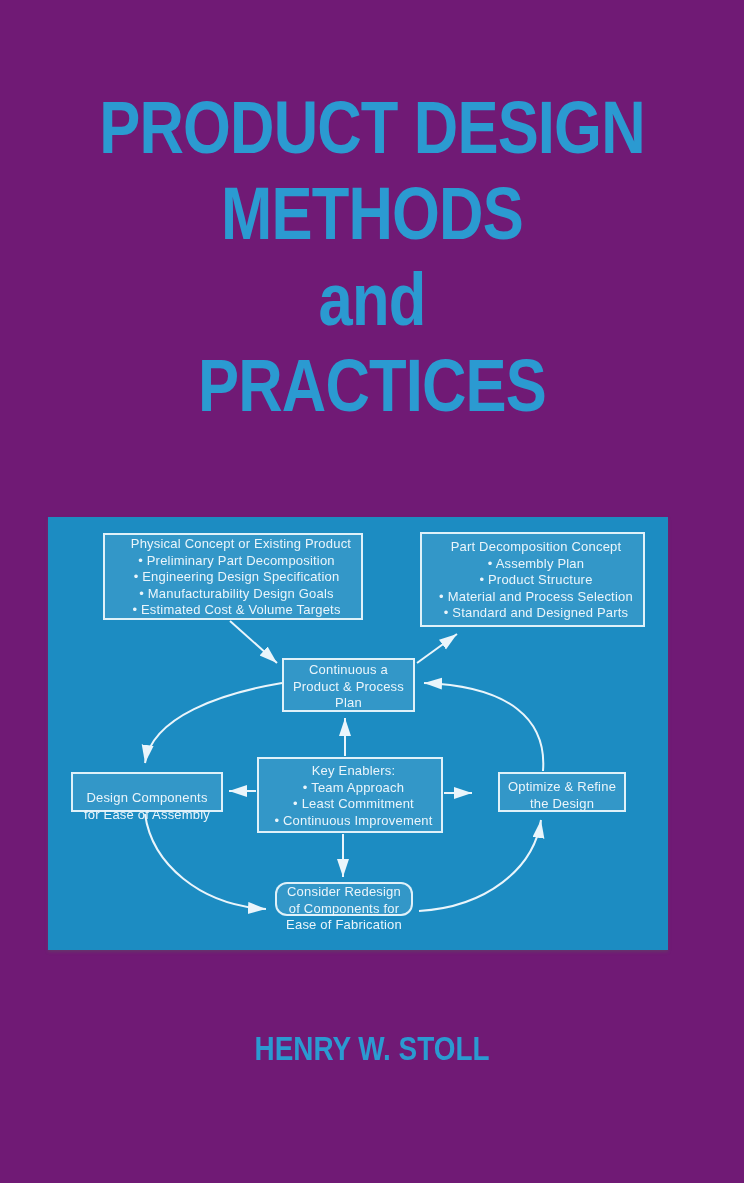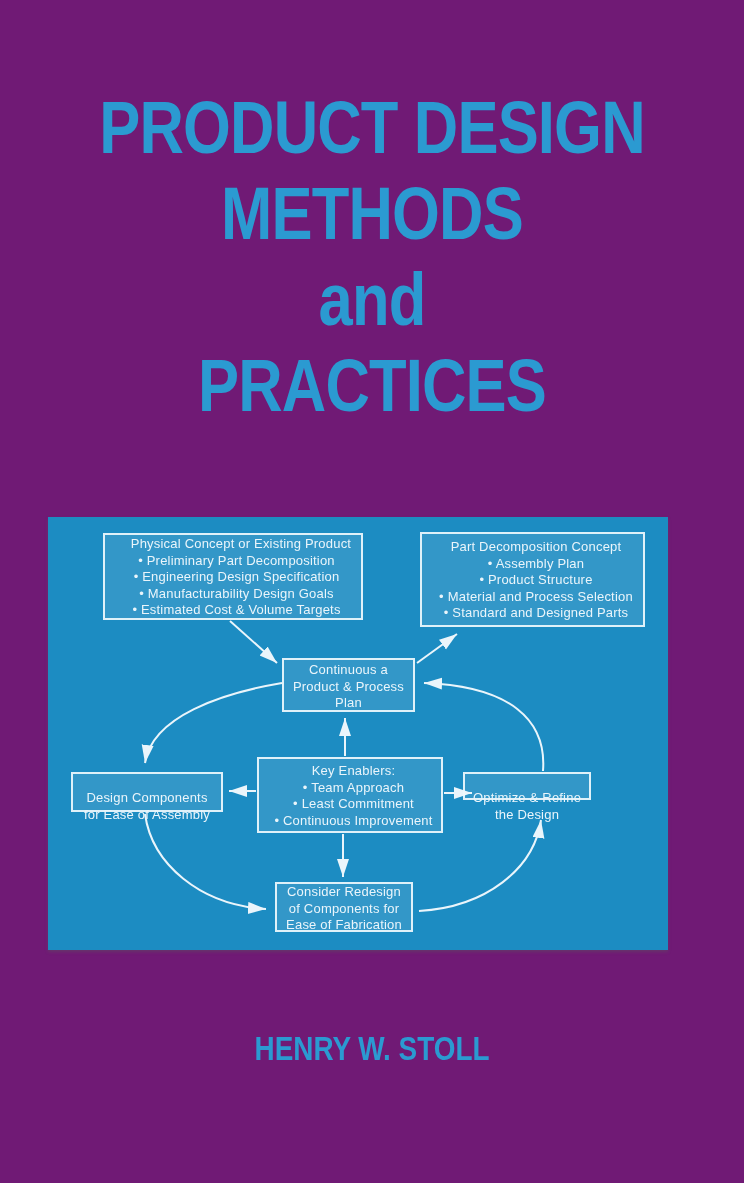--- a/index.html
+++ b/index.html
@@ -52,22 +52,22 @@
   .dbox .hdr-center{text-align:center;margin-left:16px;}
   .dbox .hdr-left{text-align:center;padding-left:7px;}
   .dbox .bullet{text-align:center;padding-left:7px;white-space:nowrap;}
   .dbox .cline{text-align:center;white-space:nowrap;}
 
   .box-physical{left:55px;top:16px;width:260px;height:87px;padding-top:1px;}
   .box-part{left:372px;top:15px;width:225px;height:95px;padding-top:5px;}
   .box-formulate{left:234px;top:141px;width:133px;height:54px;padding-top:2px;}
   .box-design{left:23px;top:255px;width:152px;height:40px;padding-top:16px;}
   .box-enablers{left:209px;top:240px;width:186px;height:76px;padding-top:4px;}
-  .box-optimize{left:415px;top:255px;width:128px;height:28px;padding-top:16px;}
-  .box-consider{left:227px;top:365px;width:138px;height:50px;}
+  .box-optimize{left:450px;top:255px;width:128px;height:40px;padding-top:5px;}
+  .box-consider{left:227px;top:365px;width:138px;height:34px;border-radius:12px;}
 
   .arrows{position:absolute;left:0;top:0;width:620px;height:433px;}
 </style>
 </head>
 <body>
 
 <div class="cover">
 
   <div class="title">
     <div>PRODUCT DESIGN</div>

